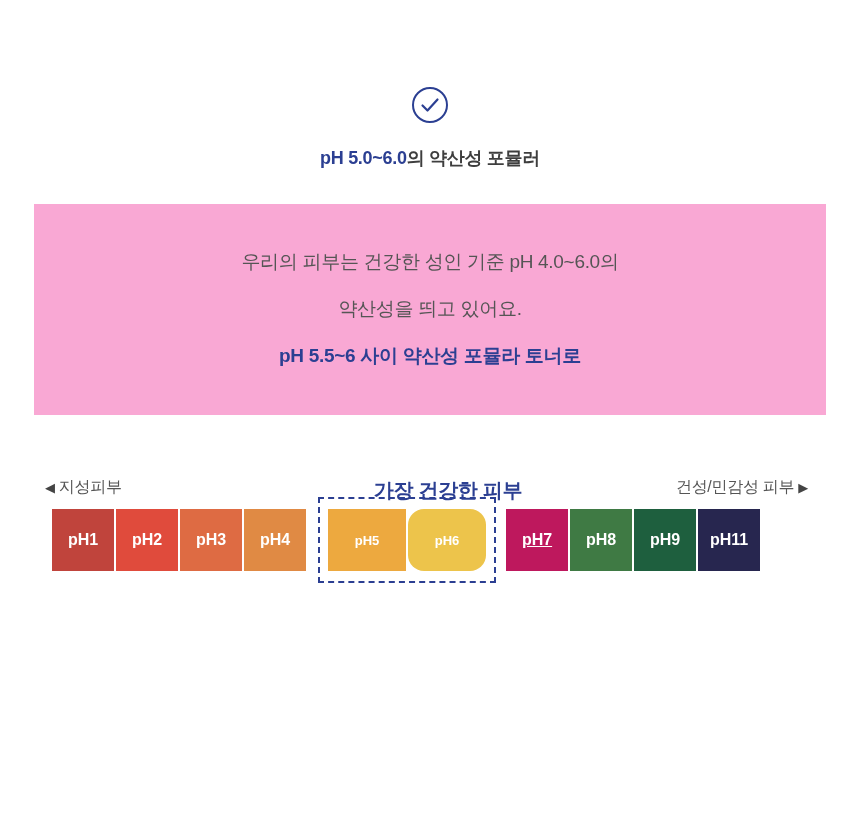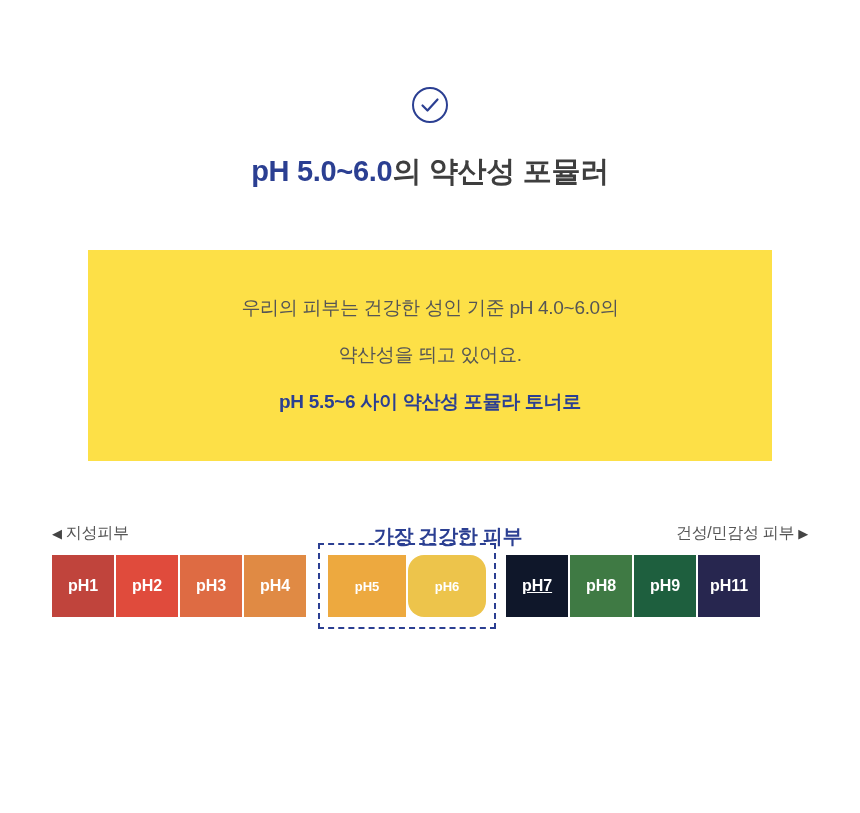--- a/index.html
+++ b/index.html
@@ -27,35 +27,35 @@
     padding-top: 84px;
   }
   .check-icon {
     display: inline-block;
     width: 42px;
     height: 42px;
   }
 
   .headline {
     text-align: center;
-    margin-top: 22px;
-    font-size: 29px;
+    margin-top: 16px;
+    font-size: 18px;
     font-weight: bold;
     color: #3e3e3e;
     letter-spacing: -0.3px;
   }
   .headline .ph-accent {
     color: #2b3f92;
   }
 
   
   .desc-box {
-    margin: 58px auto 0 auto;
-    width: 684px;
-    background: #fde047;
+    margin: 34px auto 0 auto;
+    width: 792px;
+    background: #f9a8d4;
     padding: 34px 0 36px 0;
     box-sizing: border-box;
     text-align: center;
   }
   .desc-line {
     font-size: 19px;
     line-height: 47px;
     color: #555555;
     letter-spacing: -0.3px;
   }
@@ -90,21 +90,21 @@
     margin-top: 40px;
   }
   .side-label {
     position: absolute;
     font-size: 16px;
     color: #555555;
     letter-spacing: -0.3px;
     white-space: nowrap;
   }
   .side-label.left {
-    left: 52px;
+    left: 45px;
   }
   .side-label.right {
     right: 52px;
   }
   .arrow {
     font-size: 13px;
     color: #444444;
   }
 
   .scale-row {
@@ -189,21 +189,21 @@
       <div class="chip" style="background-color: rgb(192, 68, 60);">pH1</div>
       <div class="chip" style="background-color: rgb(224, 75, 60);">pH2</div>
       <div class="chip" style="background-color: rgb(222, 107, 67);">pH3</div>
       <div class="chip" style="background-color: rgb(224, 138, 68);">pH4</div>
 
       <div class="highlight-group" style="border-color: rgb(43, 63, 146);">
         <div class="chip big" style="background-color: rgb(237, 169, 63);">pH5</div>
         <div class="chip big" style="background-color: rgb(237, 196, 75); border-radius: 16px;">pH6</div>
       </div>
 
-      <div class="chip" style="background-color: #0f172a; text-decoration: underline;">pH7</div>
+      <div class="chip" style="background-color: #be185d; text-decoration: underline;">pH7</div>
       <div class="chip" style="background-color: rgb(63, 122, 68);">pH8</div>
       <div class="chip" style="background-color: rgb(30, 95, 62);">pH9</div>
       <div class="chip" style="background-color: rgb(39, 38, 79);">pH11</div>
     </div>
 
   </div>
 
 </div>
 
 </body></html>

